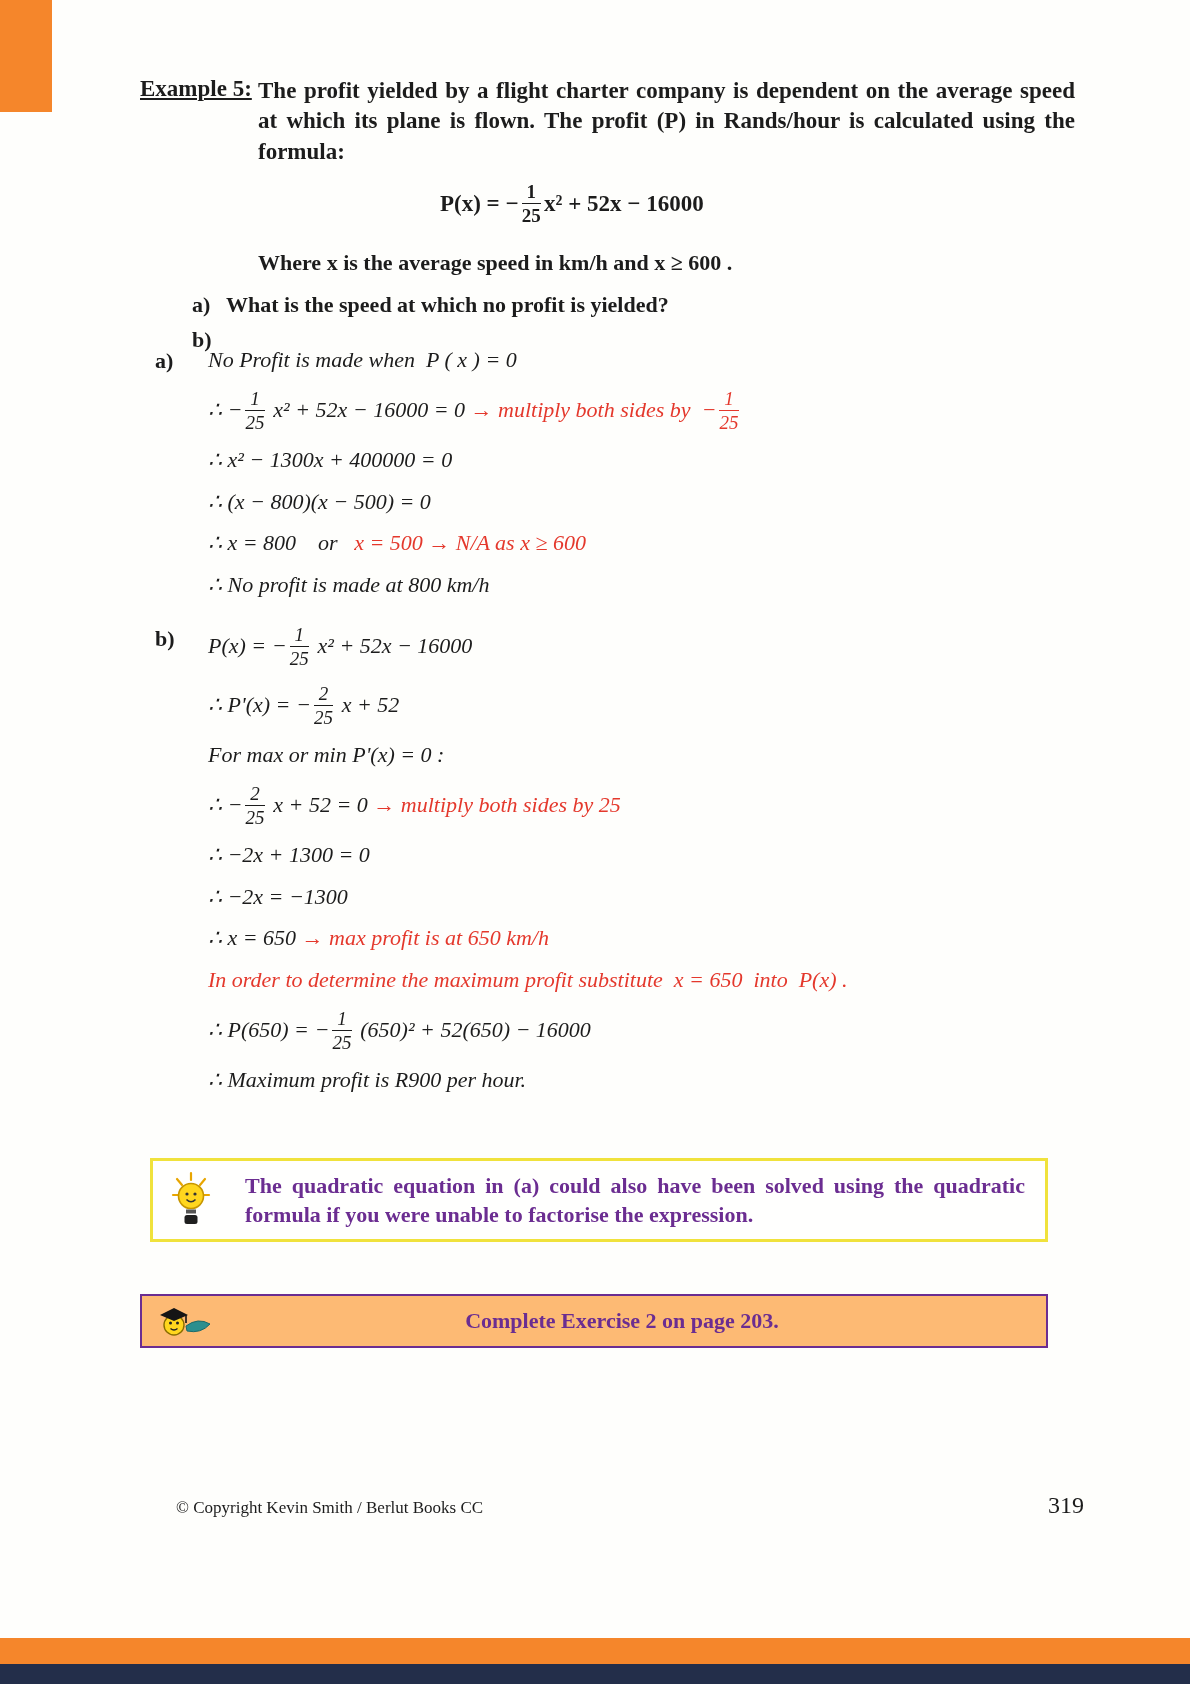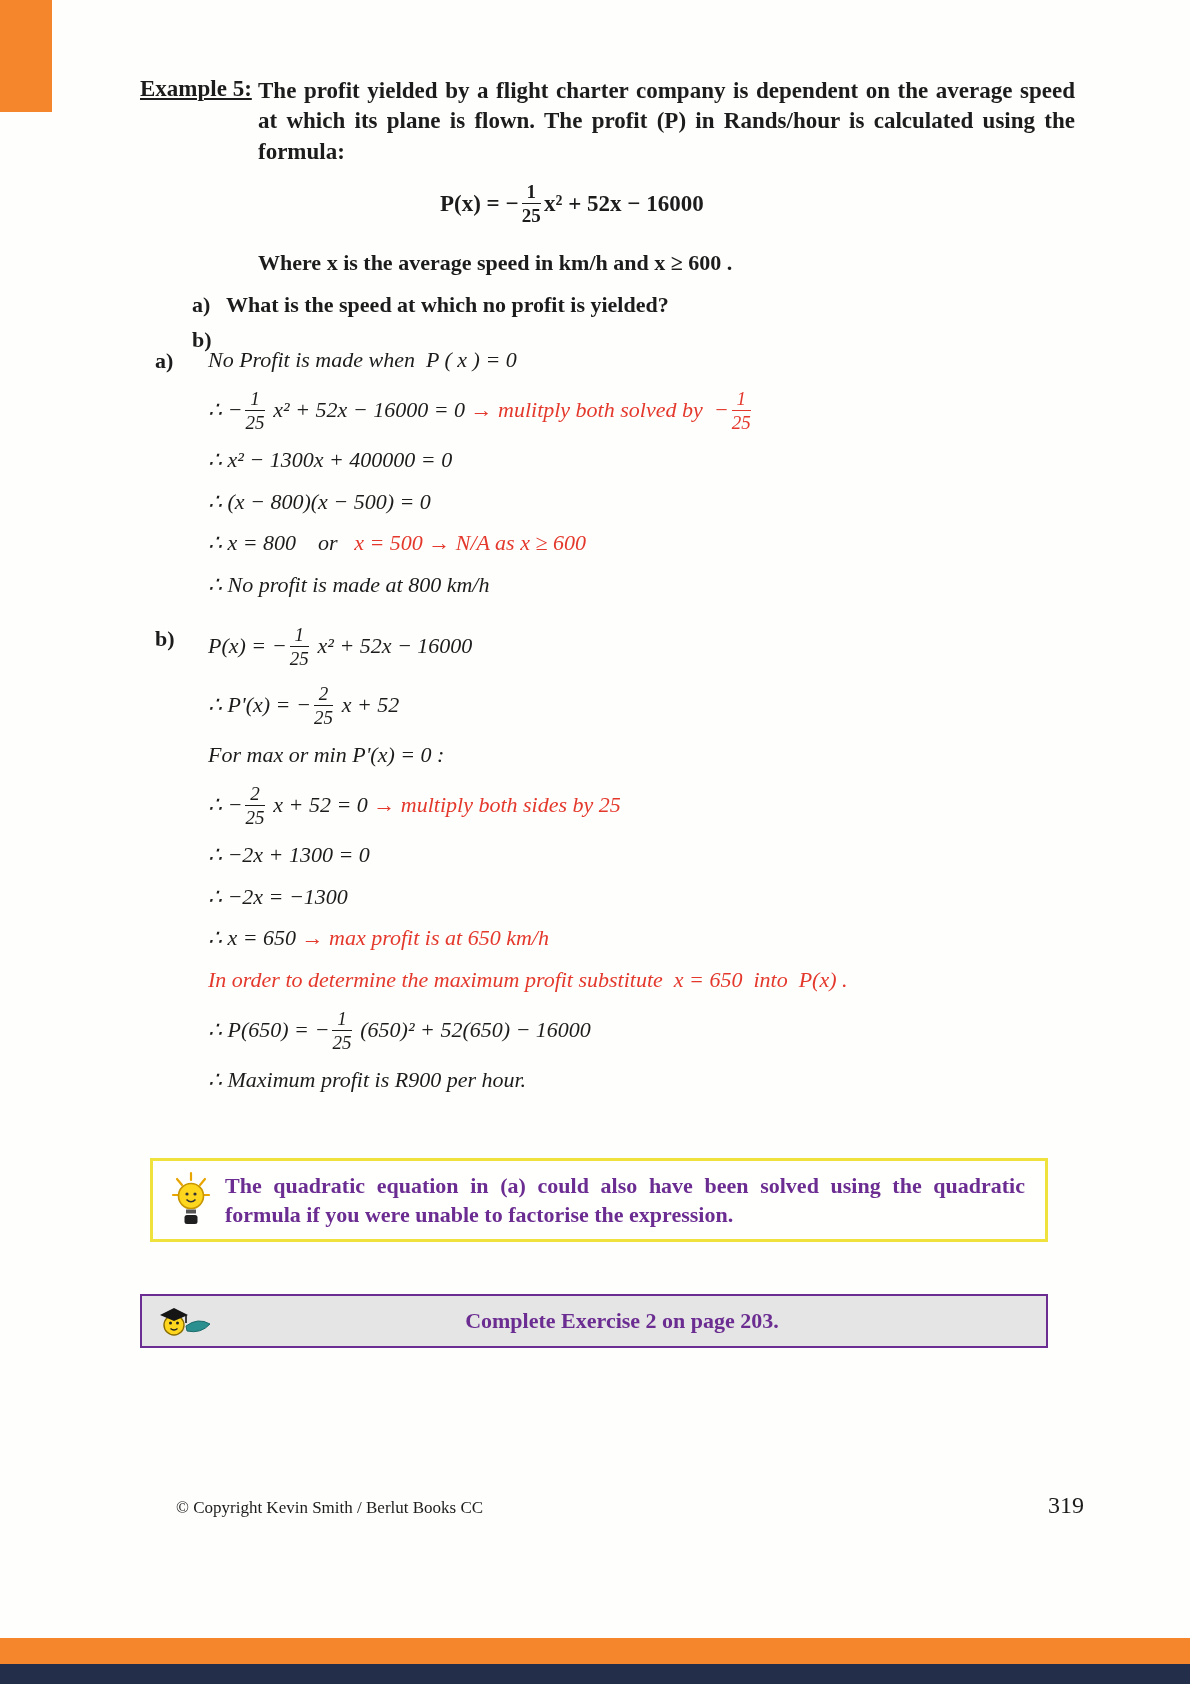--- a/index.html
+++ b/index.html
@@ -39,27 +39,27 @@
   .frac { display:inline-flex; flex-direction:column; align-items:center; font-size:19px; line-height:1.12; margin:0 3px; }
   .frac .num { display:block; border-bottom:1.6px solid currentColor; padding:0 5px 1px; }
   .frac .den { display:block; padding-top:1px; }
   .red { color:#e4382c; }
   .indent-900 { margin-left:95px; }
 
   
   .note-box {
     position:absolute; left:150px; width:898px; box-sizing:border-box;
     border:3px solid #f0e23c; background:#fffffe;
-    display:flex; align-items:center; gap:12px;
+    display:flex; align-items:center; gap:32px;
     padding:10px 20px 10px 16px;
   }
   .note-text { color:#6b2d91; font-weight:bold; font-size:22px; line-height:1.32; text-align:justify; }
   .exercise-box {
     position:absolute; left:140px; width:908px; box-sizing:border-box;
-    border:2.5px solid #6b2d91; background:#e5e5e5;
+    border:2.5px solid #6b2d91; background:#fdba74;
     display:flex; align-items:center;
     padding:4px 14px; min-height:48px;
   }
   .exercise-text { flex:1; text-align:center; color:#6b2d91; font-weight:bold; font-size:22px; }
   .box-icon { flex:none; display:flex; align-items:center; }
 
   
   .footer { position:absolute; left:140px; width:908px; top:1492px; display:flex; justify-content:space-between; align-items:baseline;margin-left:36px; }
   .copyright { font-size:17px; }
   .page-number { font-size:24px; }
@@ -101,21 +101,21 @@
         <div class="mline intro-line">
           <span>No Profit is made when  P ( x ) = 0</span>
         </div>
         <div class="mline">
           <span>∴ −</span>
           <span class="frac">
             <span class="num">1</span>
             <span class="den">25</span>
           </span>
           <span> x² + 52x − 16000 = 0 </span>
-          <span class="red">→ mulitply both solved by  </span>
+          <span class="red">→ multiply both sides by  </span>
           <span class="red">−</span>
           <span class="frac red">
             <span class="num">1</span>
             <span class="den">25</span>
           </span>
         </div>
         <div class="mline">
           <span>∴ x² − 1300x + 400000 = 0</span>
         </div>
         <div class="mline">

